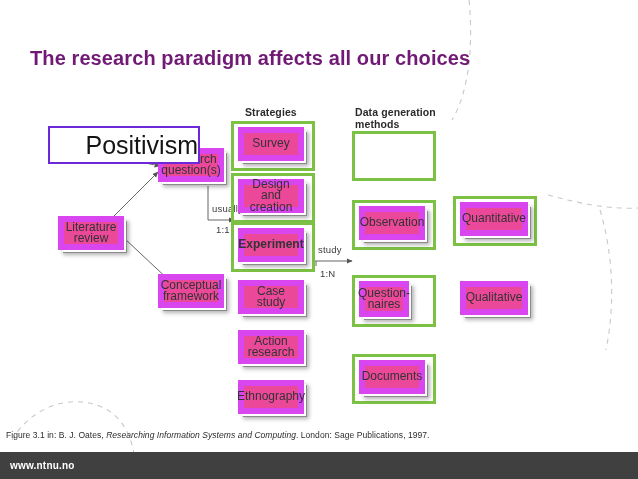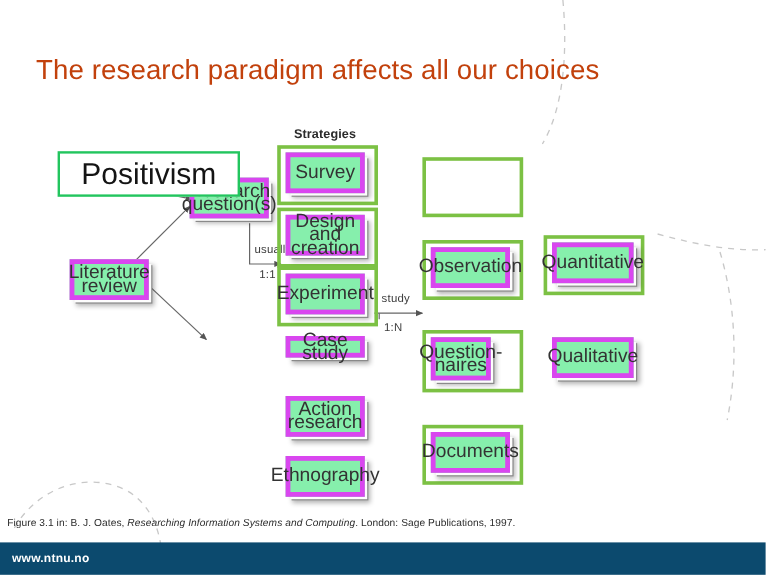--- a/index.html
+++ b/index.html
@@ -32,25 +32,25 @@
     width: 638px; height: 479px;
     pointer-events: none;
   }
 
   
   #title {
     position: absolute;
     left: 30px;
     top: 44px;
     width: 560px;
-    font-size: 23px;
+    font-size: 20px;
     line-height: 28px;
-    color: #c2410c;
+    color: #701a75;
     letter-spacing: 0.1px;
-    font-weight: 400;
+    font-weight: 700;
   }
 
   
   #figure {
     position: absolute;
     left: 0px;
     top: 98px;
     width: 638px;
     height: 322px;
   }
@@ -62,24 +62,24 @@
     font-weight: bold;
     color: #2b2b2b;
     line-height: 12px;
     letter-spacing: 0.1px;
   }
 
   
   .node {
     position: absolute;
     box-sizing: border-box;
-    background: #86efac;
-    border: 4px solid #d946ef;
+    background: #ec4899;
+    border: 6px solid #d946ef;
     color: #333333;
-    font-size: 16px;
+    font-size: 12px;
     line-height: 11.5px;
     text-align: center;
     display: flex;
     align-items: center;
     justify-content: center;
     padding: 2px 3px;
     box-shadow: 3px 3px 0 -1px #fdfdfd, 4px 4px 0 -1px #8a8a8a, 5px 5px 4px rgba(0,0,0,0.30);
   }
 
   
@@ -100,25 +100,25 @@
   }
 
   
   #positivism {
     position: absolute;
     left: 48px;
     top: 126px;
     width: 152px;
     height: 38px;
     box-sizing: border-box;
-    border: 2px solid #22c55e;
+    border: 2px solid #6d28d9;
     background: #ffffff;
     display: flex;
     align-items: center;
-    justify-content: center;
+    justify-content: flex-end;
     font-size: 25px;
     color: #141414;
     letter-spacing: 0px;
     z-index: 40;
   }
 
   
   #caption {
     position: absolute;
     left: 6px;
@@ -131,21 +131,21 @@
   }
   #caption i { font-style: italic; }
 
   
   #footer {
     position: absolute;
     left: 0;
     top: 452px;
     width: 638px;
     height: 27px;
-    background: #0c4a6e;
+    background: #404040;
     overflow: hidden;
   }
   #footer-url {
     position: absolute;
     left: 10px;
     top: 8px;
     font-size: 10px;
     font-weight: bold;
     color: #ffffff;
     letter-spacing: 0.2px;
@@ -161,20 +161,21 @@
     <path d="M 548 195 C 585 205, 620 212, 660 206" fill="none" stroke="#c8c8c8" stroke-width="1.1" stroke-dasharray="5,5"></path>
     <path d="M 600 210 C 612 250, 616 300, 606 350" fill="none" stroke="#c8c8c8" stroke-width="1.1" stroke-dasharray="5,5"></path>
     <path d="M 12 440 C 30 408, 70 392, 104 408 C 132 422, 140 460, 132 490" fill="none" stroke="#c8c8c8" stroke-width="1.1" stroke-dasharray="5,5"></path>
   </svg>
 
   <div id="title">The research paradigm affects all our choices</div>
 
   <div id="figure">
 
     <div class="col-head" style="left:245px; top:8px; width:90px;">Strategies</div>
+    <div class="col-head" style="left:355px; top:8px; width:86px;">Data generation methods</div>
 
     <svg style="position:absolute; left:0; top:0; width:638px; height:322px;" viewBox="0 0 638 322">
       <defs>
         <marker id="ah" markerWidth="7" markerHeight="7" refX="5.4" refY="2.6" orient="auto" markerUnits="strokeWidth">
           <path d="M0,0 L6,2.6 L0,5.2 z" fill="#555"></path>
         </marker>
       </defs>
 
       <line x1="96" y1="55" x2="160" y2="68" stroke="#666" stroke-width="1" marker-end="url(#ah)"></line>
 
@@ -183,36 +184,37 @@
       <line x1="124" y1="140" x2="172" y2="185" stroke="#666" stroke-width="1" marker-end="url(#ah)"></line>
 
       <path d="M 208 88 L 208 122 L 234 122" fill="none" stroke="#666" stroke-width="1" marker-end="url(#ah)"></path>
 
       <path d="M 316 168 L 316 163" fill="none" stroke="#666" stroke-width="1"></path>
       <line x1="312" y1="163" x2="352" y2="163" stroke="#666" stroke-width="1" marker-end="url(#ah)"></line>
     </svg>
 
     <div class="node" style="left:158px; top:50px; width:66px; height:34px;">Research question(s)</div>
     <div class="node" style="left:58px; top:118px; width:66px; height:34px;">Literature review</div>
+    <div class="node" style="left:158px; top:176px; width:66px; height:34px;">Conceptual framework</div>
 
     <div class="rel" style="left:212px; top:105px;">usually</div>
     <div class="rel" style="left:216px; top:126px;">1:1</div>
     <div class="rel" style="left:318px; top:146px;">study</div>
     <div class="rel" style="left:320px; top:170px;">1:N</div>
 
     <div class="hl-green" style="left:231px; top:23px; width:84px; height:50px;"></div>
     <div class="node" style="left:238px; top:29px; width:66px; height:34px;">Survey</div>
 
     <div class="hl-green" style="left:231px; top:75px; width:84px; height:50px;"></div>
     <div class="node" style="left:238px; top:81px; width:66px; height:34px;">Design and creation</div>
 
     <div class="hl-green" style="left:231px; top:124px; width:84px; height:50px;"></div>
-    <div class="node" style="left:238px; top:130px; width:66px; height:34px;">Experiment</div>
-
-    <div class="node" style="left:238px; top:182px; width:66px; height:18px;">Case study</div>
+    <div class="node" style="left:238px; top:130px; width:66px; height:34px;font-weight:bold;">Experiment</div>
+
+    <div class="node" style="left:238px; top:182px; width:66px; height:34px;">Case study</div>
     <div class="node" style="left:238px; top:232px; width:66px; height:34px;">Action research</div>
     <div class="node" style="left:238px; top:282px; width:66px; height:34px;">Ethnography</div>
 
     <div class="hl-green" style="left:352px; top:33px; width:84px; height:50px;"></div>
 
     <div class="hl-green" style="left:352px; top:102px; width:84px; height:50px;"></div>
     <div class="node" style="left:359px; top:108px; width:66px; height:34px;">Observation</div>
 
     <div class="hl-green" style="left:352px; top:177px; width:84px; height:52px;"></div>
     <div class="node" style="left:359px; top:183px; width:50px; height:36px;">Question-naires</div>

